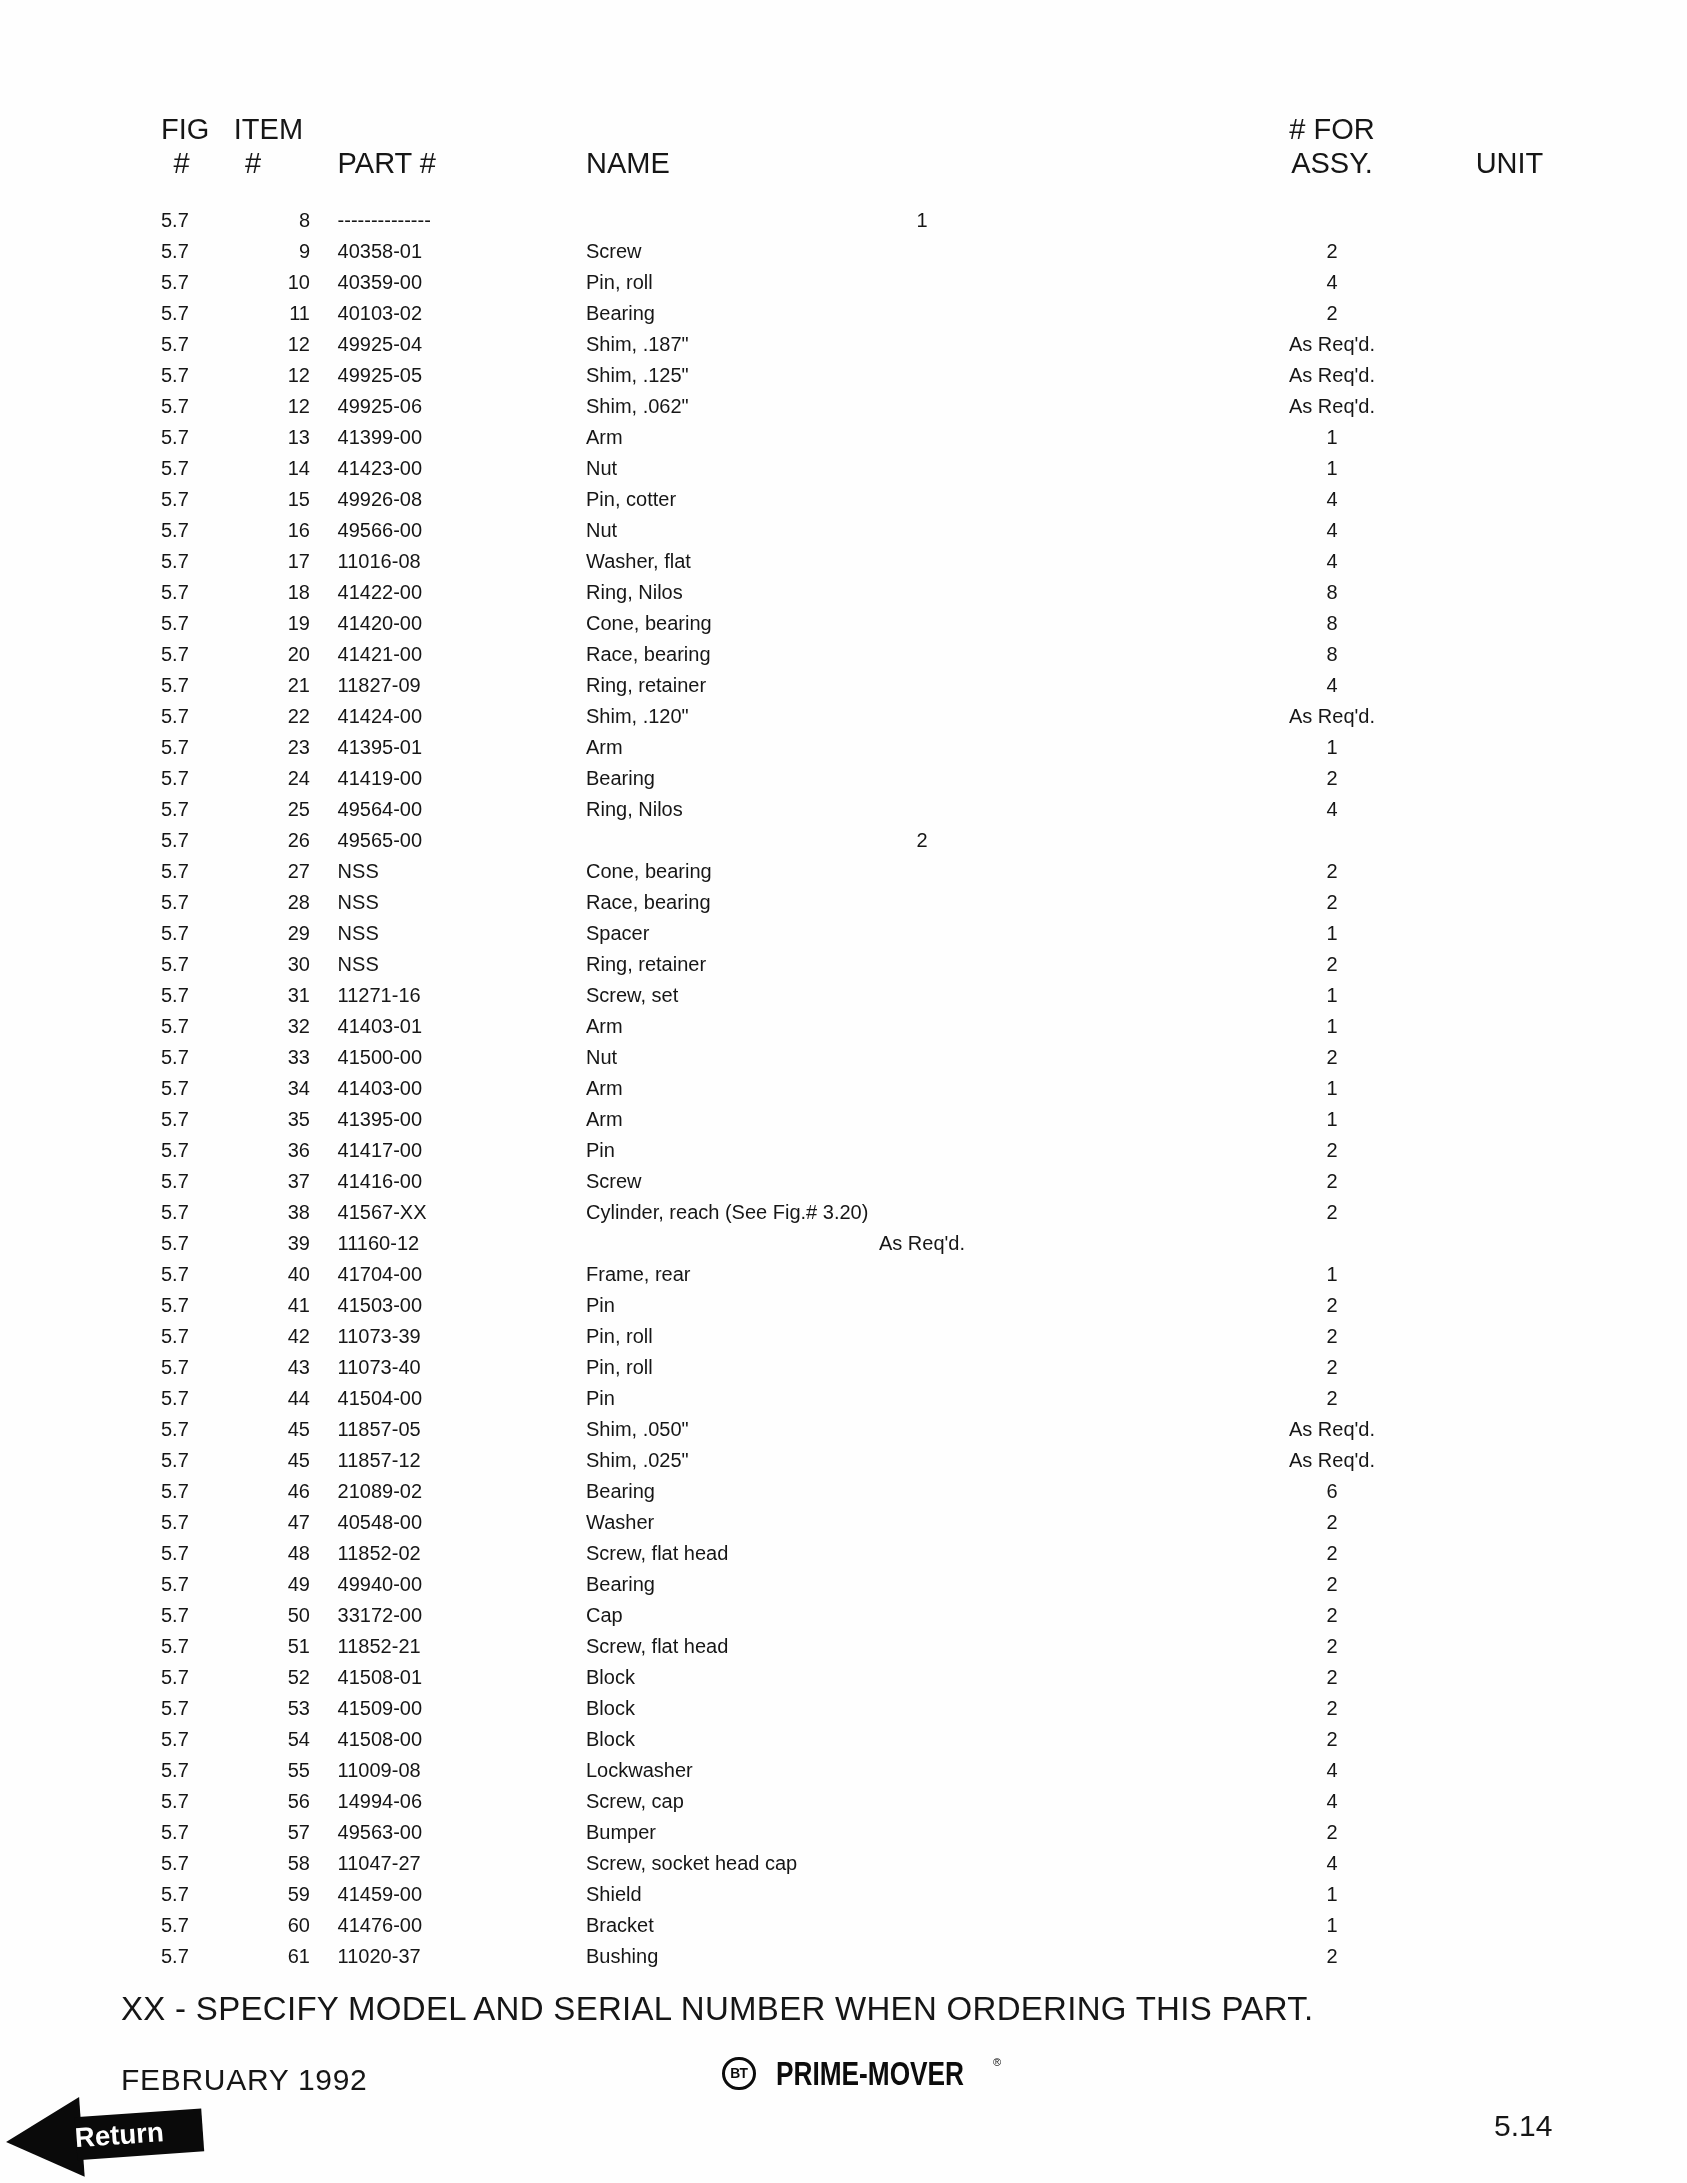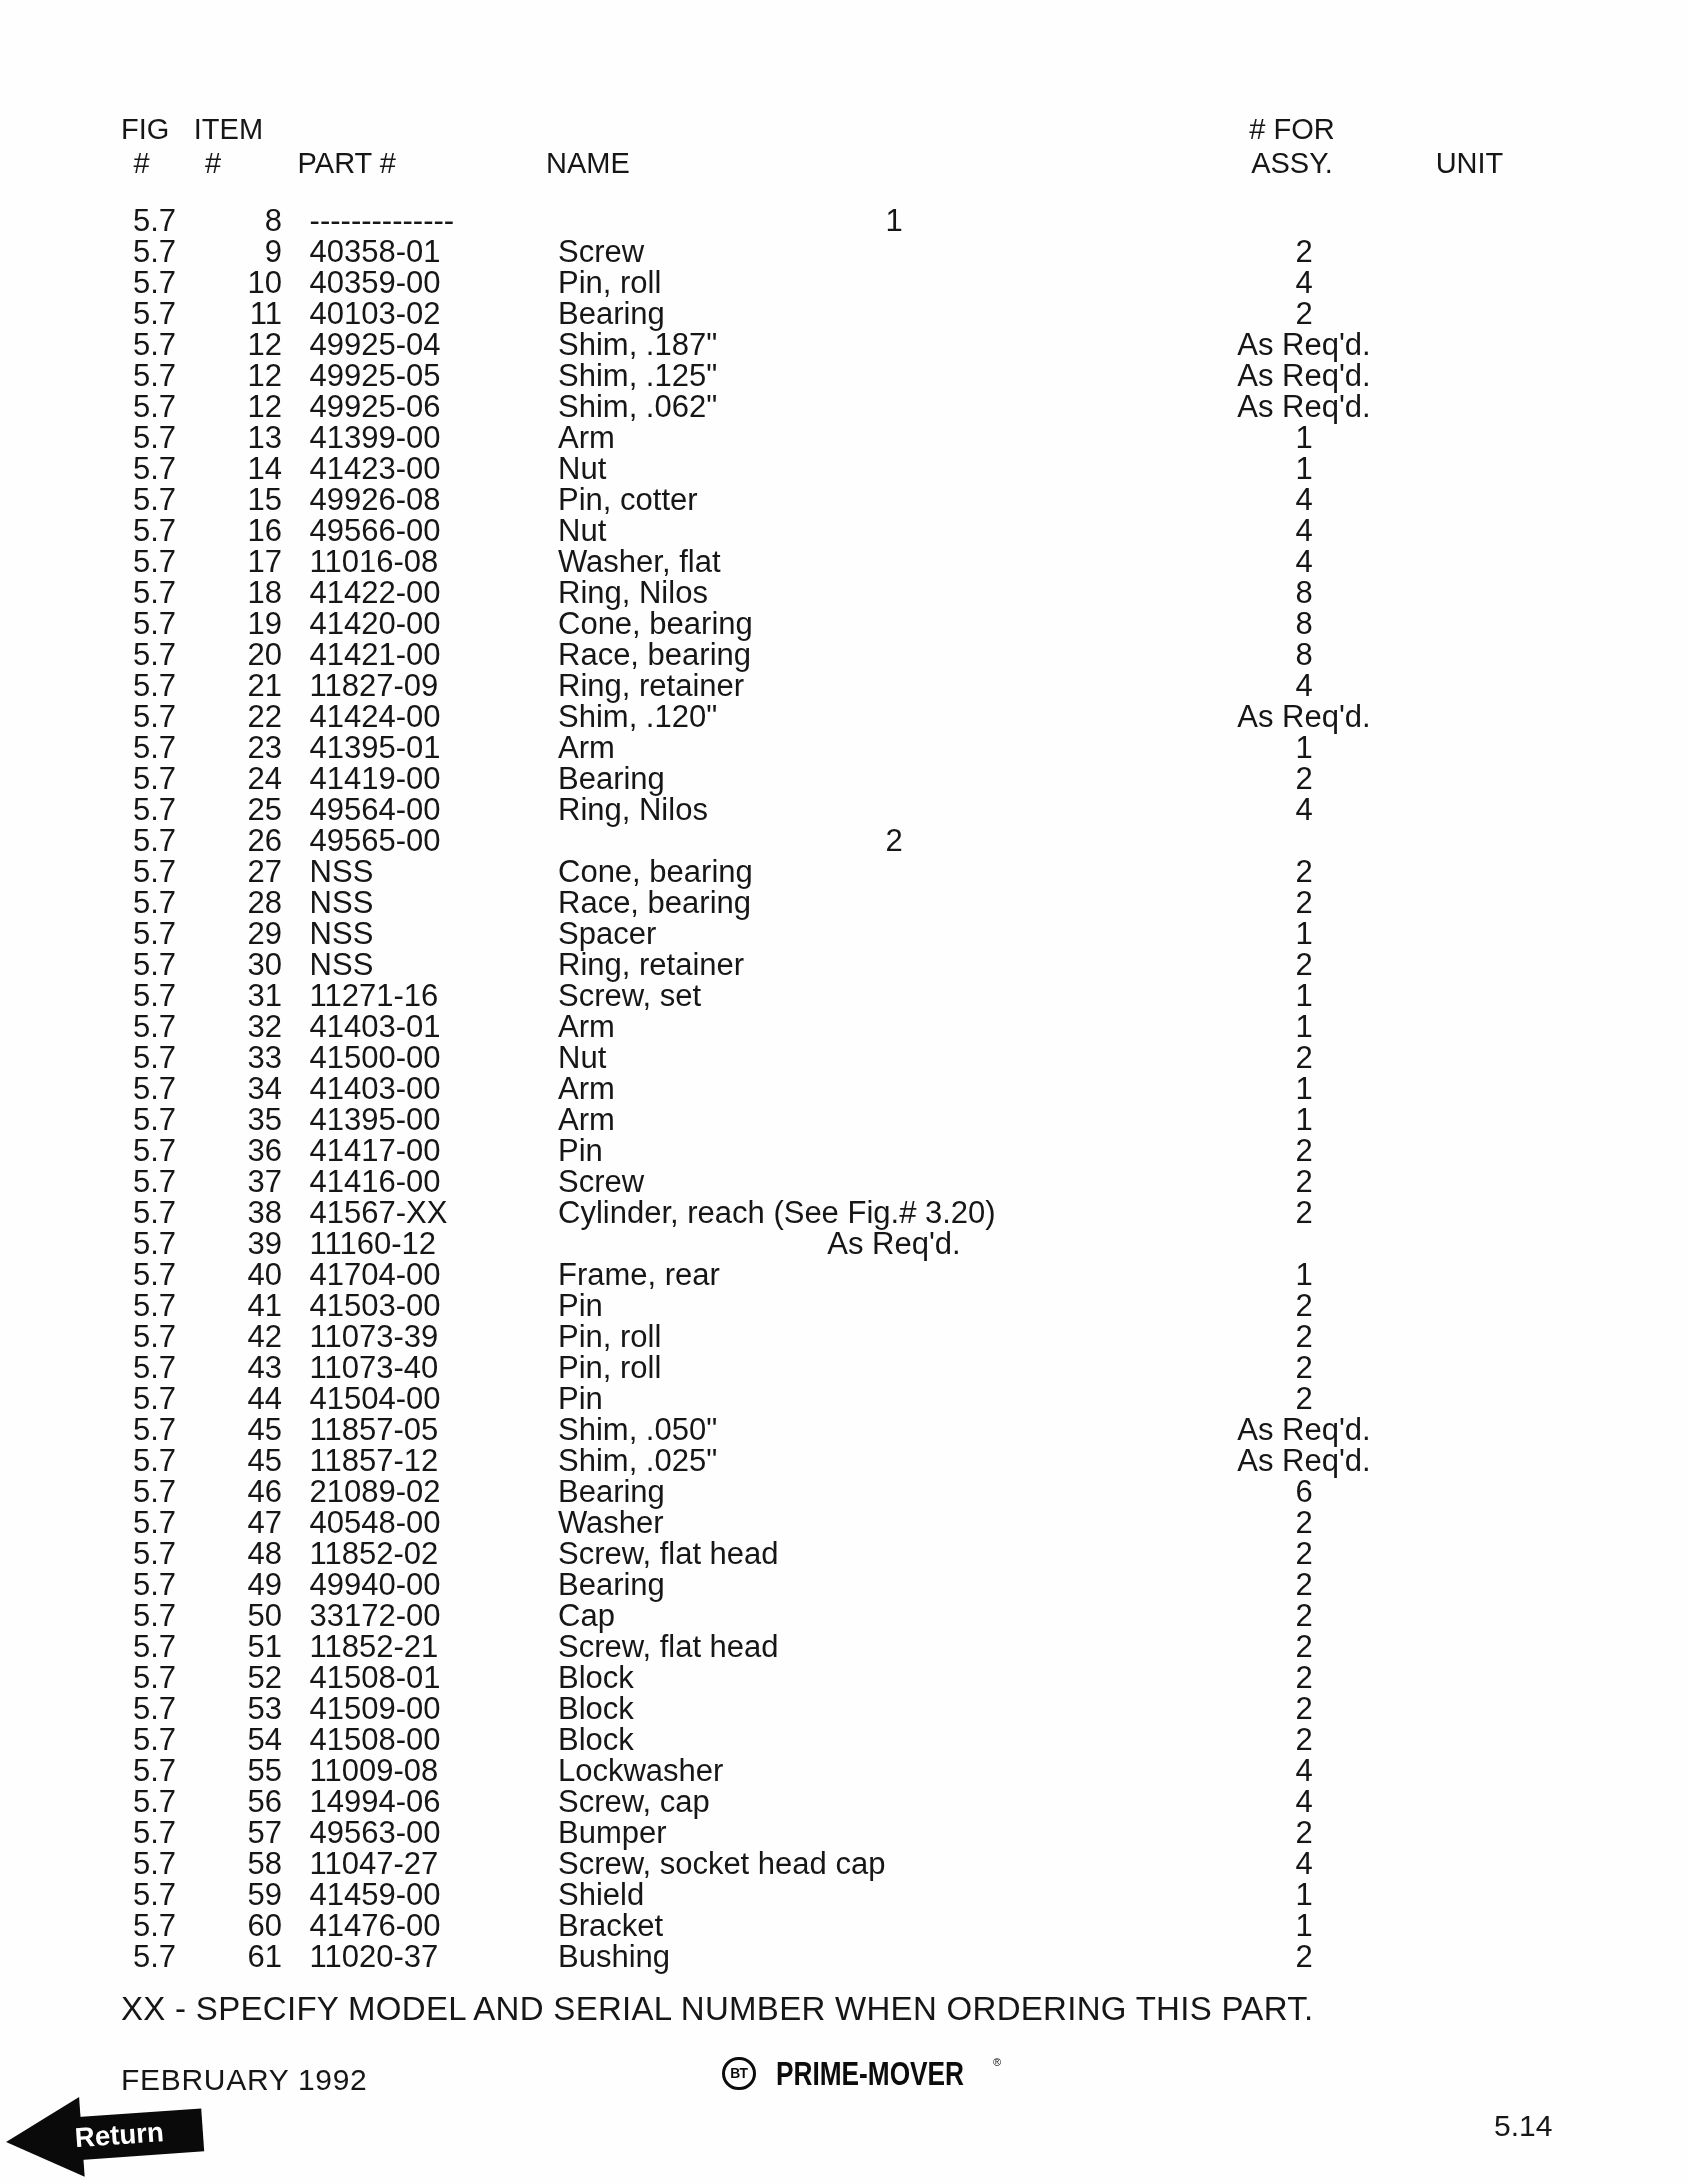--- a/index.html
+++ b/index.html
@@ -11,20 +11,21 @@
     overflow: hidden;
     font-family: "Liberation Sans", sans-serif;
     color: #161616;
   }
 
   
   .grid-row {
     display: grid;
     grid-template-columns: 59px 90px 276px 672px 148px 207px;
     padding-left: 121px;
+    margin-left: 40px;
   }
   .cell { white-space: nowrap; }
   .cell.fig  { text-align: left; }
   .cell.item { text-align: right; }
   .cell.part { text-align: left; padding-left: 27.6px; }
   .cell.name { text-align: left; }
   .cell.qty  { text-align: center; }
   .cell.unit { text-align: center; }
 
   .table-header {
@@ -32,22 +33,22 @@
     top: 112px; left: 0; right: 0;
     font-size: 29px;
     line-height: 34px;
   }
   .table-header .cell.item-h { text-align: left; padding-left: 13.8px; }
   .table-header .cell.fig-h2 { text-align: left; padding-left: 12.4px; }
   .table-header .cell.item-h2 { text-align: left; padding-left: 25px; }
 
   .table-body {
     position: absolute;
-    top: 205px; left: 12px; right: 0;
-    font-size: 31px;
+    top: 205px; left: 0; right: 0;
+    font-size: 20px;
   }
   .table-body .grid-row { height: 31px; line-height: 31px; }
 
   
   .footnote {
     position: absolute;
     left: 121px; top: 1990px;
     font-size: 33px;
     letter-spacing: 0.3px;
     white-space: nowrap;

